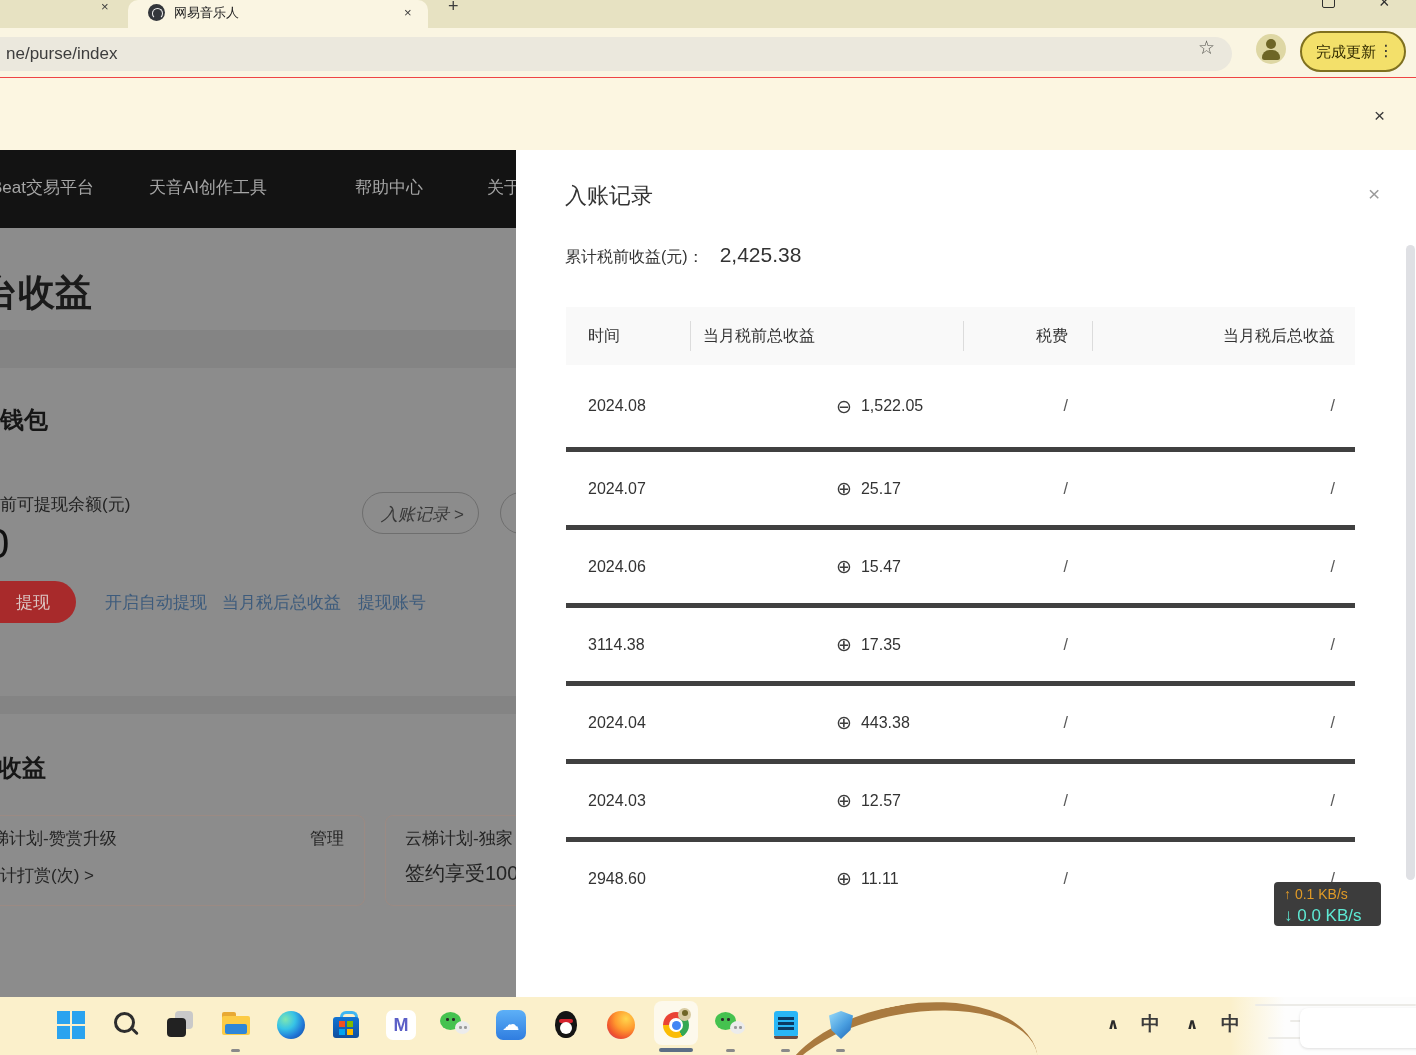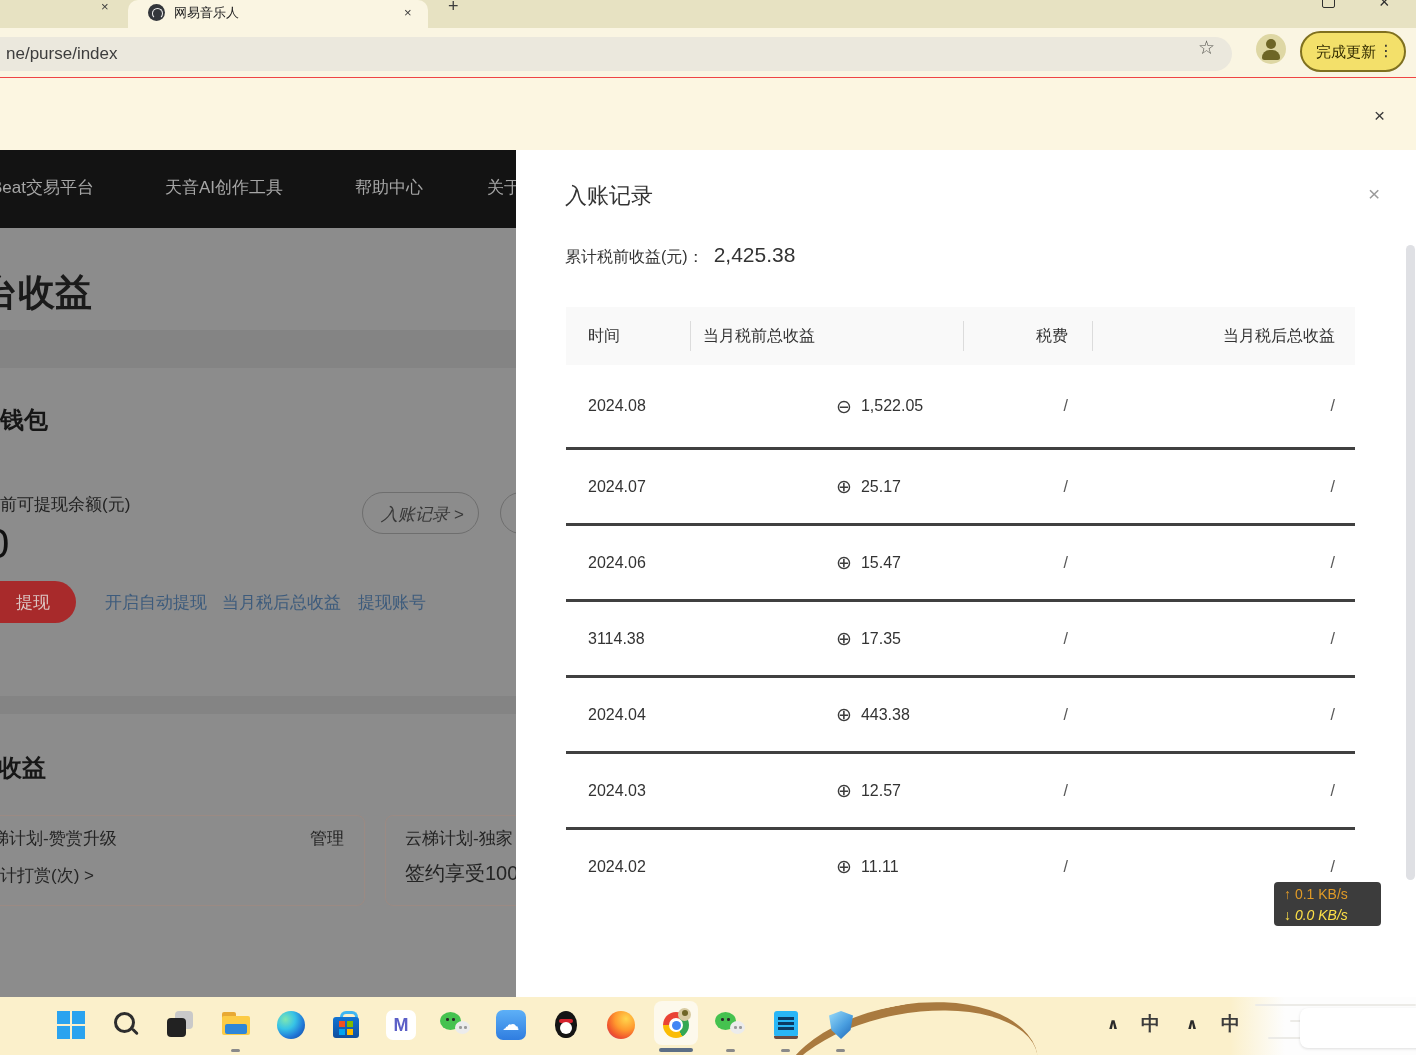--- a/index.html
+++ b/index.html
@@ -57,46 +57,46 @@
   #card2{left:385px;width:210px;}
   .card-t{position:absolute;top:599px;font-size:17px;color:#242424;white-space:nowrap;}
   .card-s{position:absolute;top:636px;font-size:17px;color:#242424;white-space:nowrap;}
 
   
   #panel{left:516px;top:150px;width:900px;height:847px;background:#fff;border-radius:4px 0 0 0;overflow:hidden;}
   #panel-title{left:49px;top:31px;font-size:22px;font-weight:500;color:#333;}
   #panel-close{left:852px;top:32px;font-size:21px;color:#9b9b9b;}
   #total-row{left:49px;top:93px;white-space:nowrap;}
   #total-label{font-size:16px;color:#333;}
-  #total-value{font-size:21px;color:#333;margin-left:10px;}
+  #total-value{font-size:21px;color:#333;margin-left:16px;}
 
   #table{left:50px;top:157px;width:789px;}
   .thead{display:flex;align-items:center;height:58px;background:#f9f9f9;position:relative;font-size:16px;color:#333;font-weight:500;}
   .vdiv{position:absolute;top:14px;width:1px;height:30px;background:#dcdcdc;}
   .trow{display:flex;align-items:center;height:73px;font-size:16px;color:#333;position:relative;}
-  .trow.sep{border-top:3px solid #404040;}
+  .trow.sep{border-top:5px solid #404040;}
   .trow.first{height:82px;}
   .col-time{width:124px;padding-left:22px;box-sizing:border-box;}
   .col-pre{width:273px;display:flex;align-items:center;}
   .col-tax{width:129px;text-align:right;padding-right:24px;box-sizing:border-box;color:#555;}
   .col-post{flex:1;text-align:right;padding-right:20px;box-sizing:border-box;color:#555;}
   .expicon{font-size:19px;color:#3c3c3c;margin-right:9px;line-height:1;}
   .pre-ind{padding-left:146px;box-sizing:border-box;}
   #detail{height:118px;background:#f7f7f7;box-sizing:border-box;padding:27px 0 0 171px;}
   #detail p{margin:0;width:597px;font-size:16px;line-height:27px;}
   #detail .d-main{color:#333;}
   #detail .d-break{color:#9b9b9b;}
 
   
   #scroll-thumb{left:1406px;top:245px;width:9px;height:635px;border-radius:4.5px;background:#dfe0e4;}
 
   
   #netspeed{left:1274px;top:882px;width:107px;height:44px;background:#3c3c3c;border-radius:4px;padding:2px 0 0 10px;box-sizing:border-box;}
   #netspeed .up{font-size:14px;line-height:21px;color:#e09a27;white-space:nowrap;}
-  #netspeed .down{font-size:14px;line-height:21px;color:#fde047;white-space:nowrap;font-style:italic;}
+  #netspeed .down{font-size:17px;line-height:21px;color:#5eead4;white-space:nowrap;}
 
   
   #taskbar{left:0;top:997px;width:1416px;height:58px;background:#fbf0cb;overflow:hidden;}
   #wall-white{position:absolute;left:1230px;top:0;width:186px;height:58px;background:linear-gradient(90deg,rgba(255,255,255,0),#fdfdfd 55px);}
   .streak{position:absolute;height:2px;background:#ecebe7;border-radius:1px;}
   #wall-stripe{position:absolute;left:775px;top:8px;width:265px;height:150px;border-radius:50%;border-top:9px solid #a97a3f;box-sizing:border-box;transform:rotate(-11deg);}
   #tray-popup{position:absolute;left:1300px;top:11px;width:130px;height:40px;background:#fff;border-radius:8px;box-shadow:0 1px 3px rgba(0,0,0,0.12);}
   .tb-icon{position:absolute;top:12px;width:32px;height:32px;}
   .run-dot{position:absolute;top:52px;width:9px;height:3px;border-radius:2px;background:#8a8a8a;}
   #chrome-bg{position:absolute;left:654px;top:4px;width:44px;height:44px;border-radius:8px;background:#fdf9ec;}
@@ -168,21 +168,21 @@
       <span class="kebab">⋮</span>
     </div>
   </div>
 
   <div class="abs" id="notifbar">
     <span class="abs" id="notif-close">×</span>
   </div>
 
   <div class="abs" id="navbar">
     <span class="nav-item" style="left:-9px;">Beat交易平台</span>
-    <span class="nav-item" style="left:165px;">天音AI创作工具</span>
+    <span class="nav-item" style="left:149px;">天音AI创作工具</span>
     <span class="nav-item" style="left:355px;">帮助中心</span>
     <span class="nav-item" style="left:487px;">关于</span>
   </div>
 
   <div class="abs" id="dimpage">
     <div class="band" style="top:102px;height:38px;"></div>
     <div class="band" style="top:468px;height:18px;"></div>
     <span class="abs" id="sec1-title">台收益</span>
     <span class="abs" id="wallet-title">的钱包</span>
     <span class="abs" id="balance-label">当前可提现余额(元)</span>
@@ -275,21 +275,21 @@
       <div class="trow sep">
         <span class="col-time">2024.03</span>
         <span class="col-pre pre-ind">
             <span class="expicon">⊕</span>
             <span>12.57</span>
           </span>
         <span class="col-tax">/</span>
         <span class="col-post">/</span>
       </div>
       <div class="trow sep">
-        <span class="col-time">2024.02</span>
+        <span class="col-time">2948.60</span>
         <span class="col-pre pre-ind">
             <span class="expicon">⊕</span>
             <span>11.11</span>
           </span>
         <span class="col-tax">/</span>
         <span class="col-post">/</span>
       </div>
     </div>
   </div>
 

